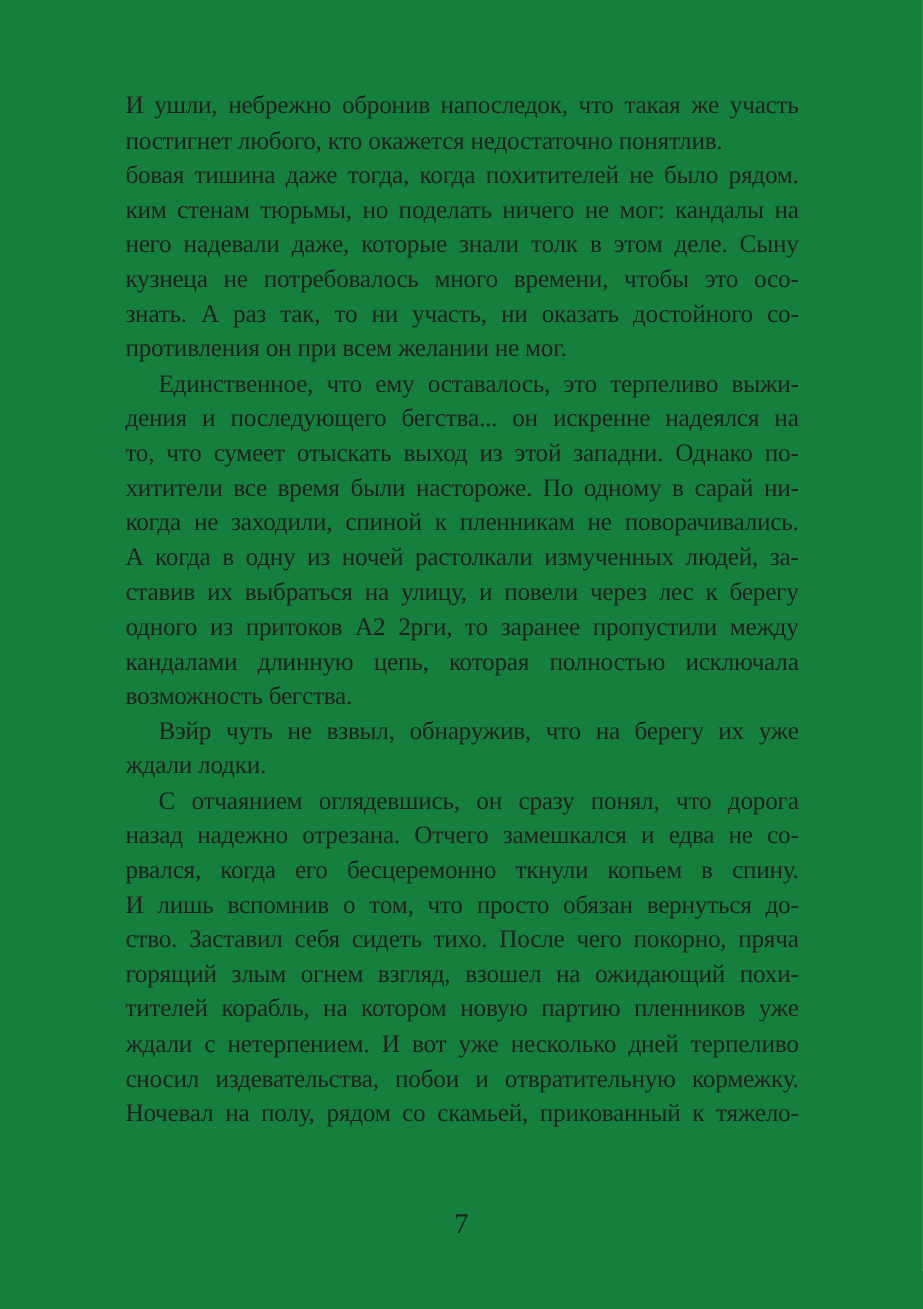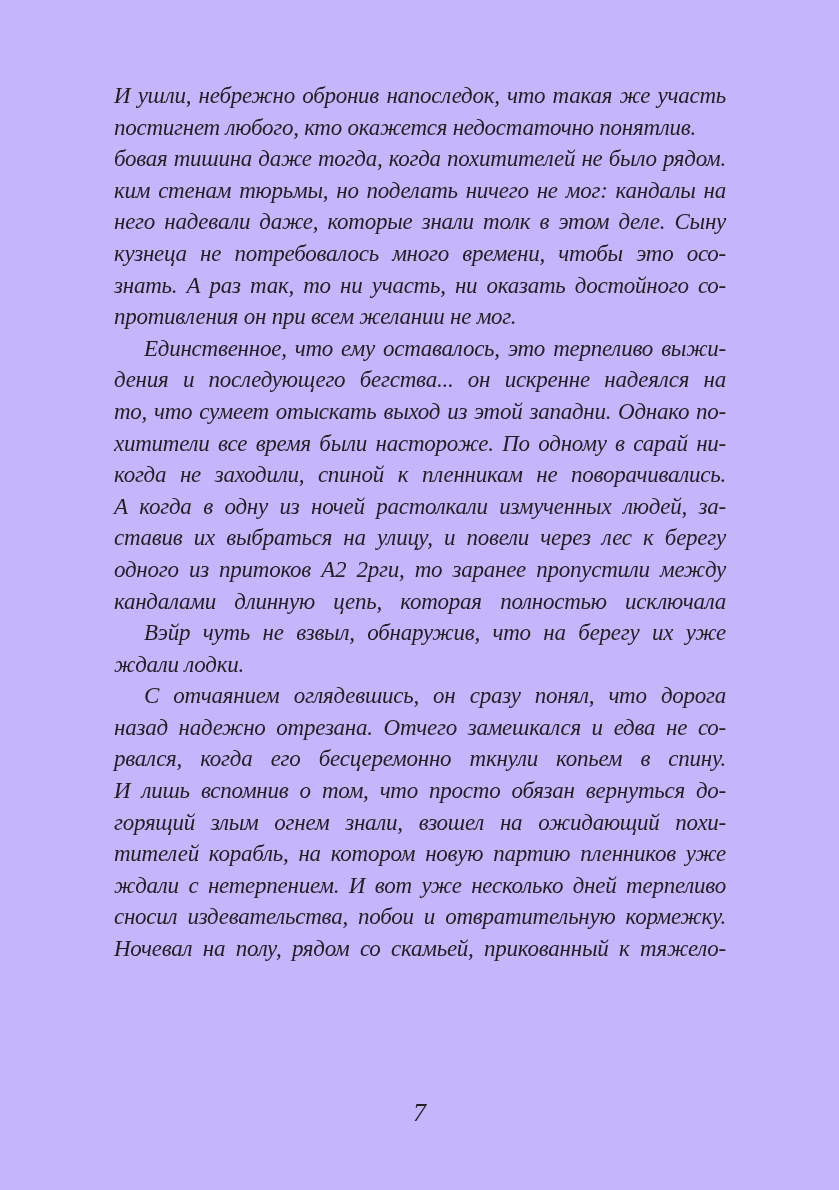--- a/index.html
+++ b/index.html
@@ -11,22 +11,21 @@
       width: 839px;
       height: 1190px;
       position: relative;
       overflow: hidden;
     }
     .page {
       position: absolute;
       left: 0; top: 0;
       width: 839px;
       height: 1190px;
-      background: #c4b5fd;
-      font-style: italic;
+      background: #15803d;
     }
     .text-block {
       position: absolute;
       left: 114px;
       top: 80px;
       width: 612px;
       font-family: "Liberation Serif", "DejaVu Serif", serif;
       font-size: 23px;
       line-height: 31.6px;
       color: #231f20;
@@ -79,33 +78,35 @@
     <div>
       <span class="line indent">Единственное, что ему оставалось, это терпеливо выжи-</span>
       <span class="line">дения и последующего бегства... он искренне надеялся на</span>
       <span class="line">то, что сумеет отыскать выход из этой западни. Однако по-</span>
       <span class="line">хитители все время были настороже. По одному в сарай ни-</span>
       <span class="line">когда не заходили, спиной к пленникам не поворачивались.</span>
       <span class="line">А когда в одну из ночей растолкали измученных людей, за-</span>
       <span class="line">ставив их выбраться на улицу, и повели через лес к берегу</span>
       <span class="line">одного из притоков А2 2рги, то заранее пропустили между</span>
       <span class="line">кандалами длинную цепь, которая полностью исключала</span>
+      <span class="line last">возможность бегства.</span>
     </div>
 
     <div>
       <span class="line indent">Вэйр чуть не взвыл, обнаружив, что на берегу их уже</span>
       <span class="line last">ждали лодки.</span>
     </div>
 
     <div>
       <span class="line indent">С отчаянием оглядевшись, он сразу понял, что дорога</span>
       <span class="line">назад надежно отрезана. Отчего замешкался и едва не со-</span>
       <span class="line">рвался, когда его бесцеремонно ткнули копьем в спину.</span>
       <span class="line">И лишь вспомнив о том, что просто обязан вернуться до-</span>
-      <span class="line">горящий злым огнем знали, взошел на ожидающий похи-</span>
+      <span class="line">ство. Заставил себя сидеть тихо. После чего покорно, пряча</span>
+      <span class="line">горящий злым огнем взгляд, взошел на ожидающий похи-</span>
       <span class="line">тителей корабль, на котором новую партию пленников уже</span>
       <span class="line">ждали с нетерпением. И вот уже несколько дней терпеливо</span>
       <span class="line">сносил издевательства, побои и отвратительную кормежку.</span>
       <span class="line">Ночевал на полу, рядом со скамьей, прикованный к тяжело-</span>
     </div>
   </div>
 
   <div class="page-number">7</div>
 </div>
 

